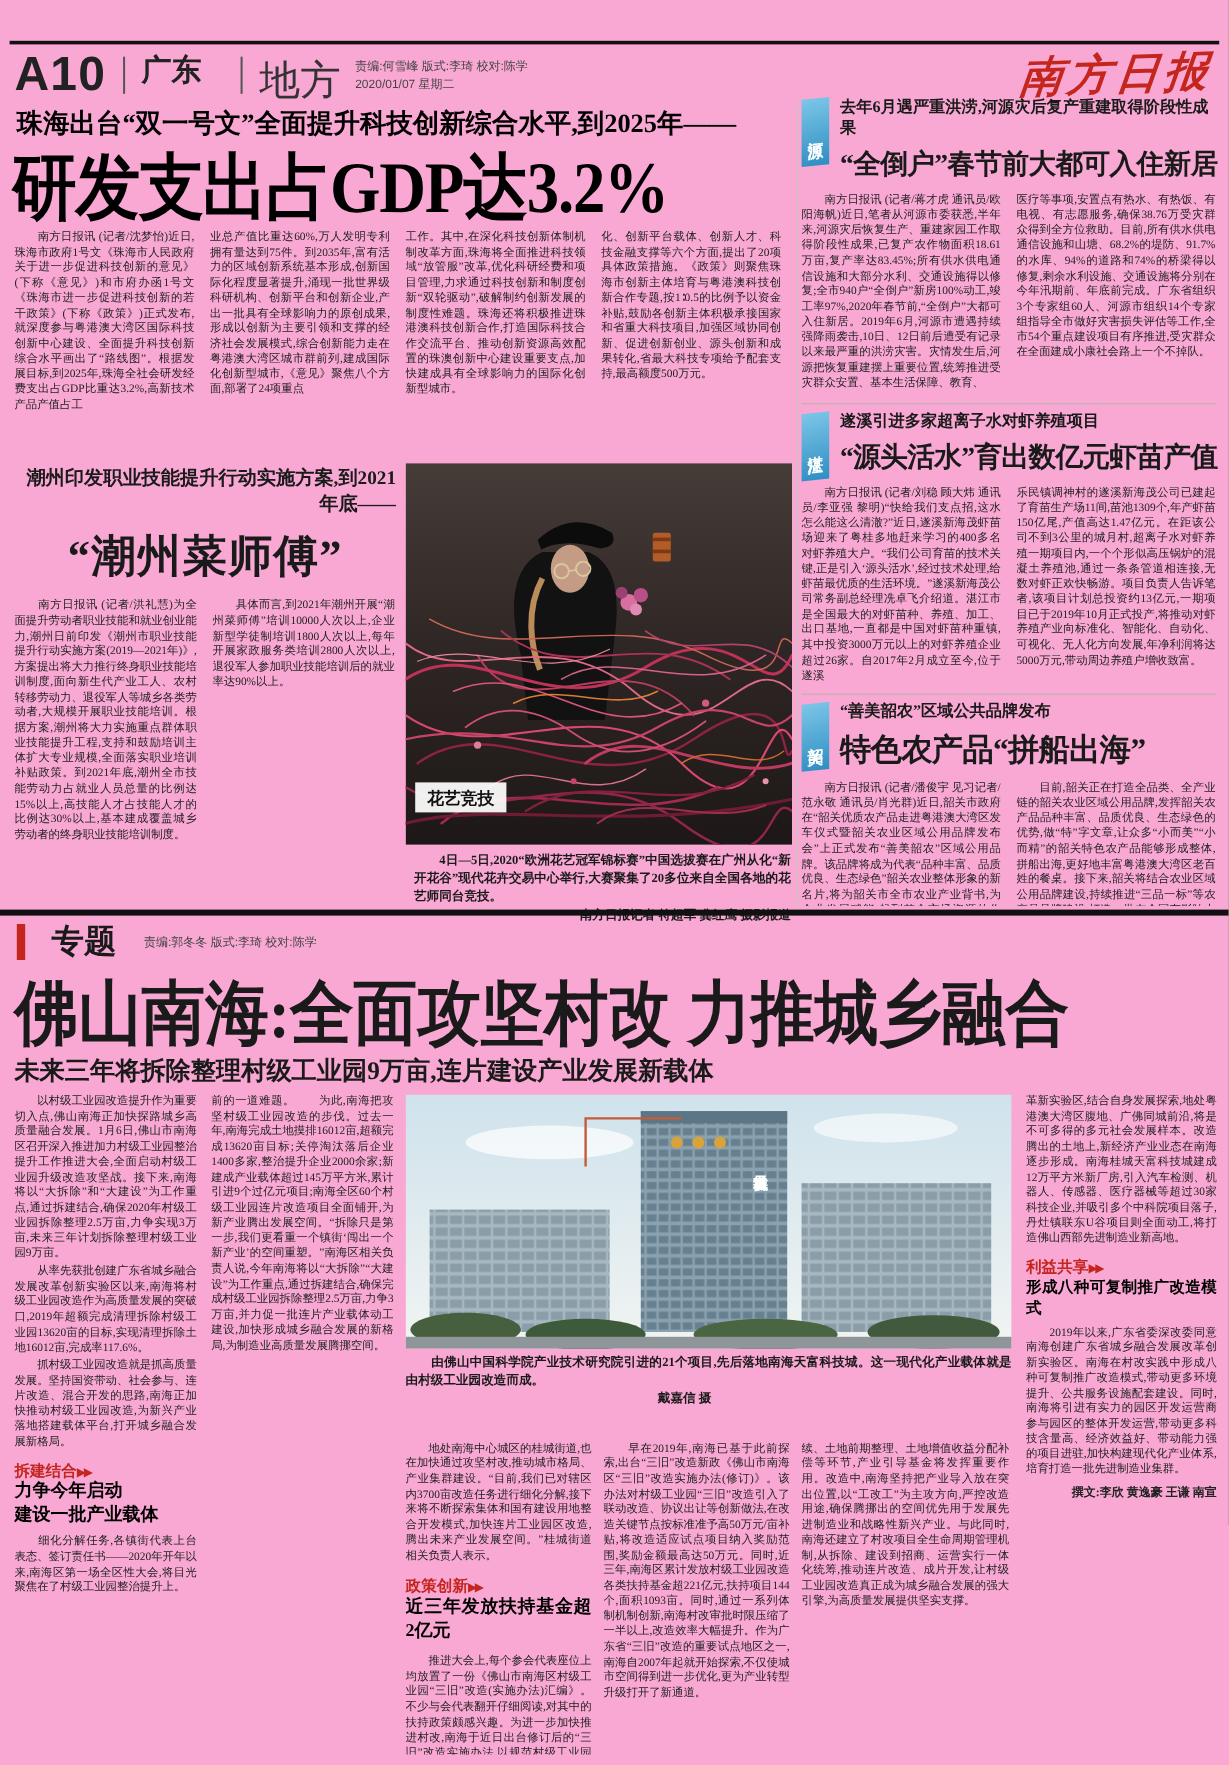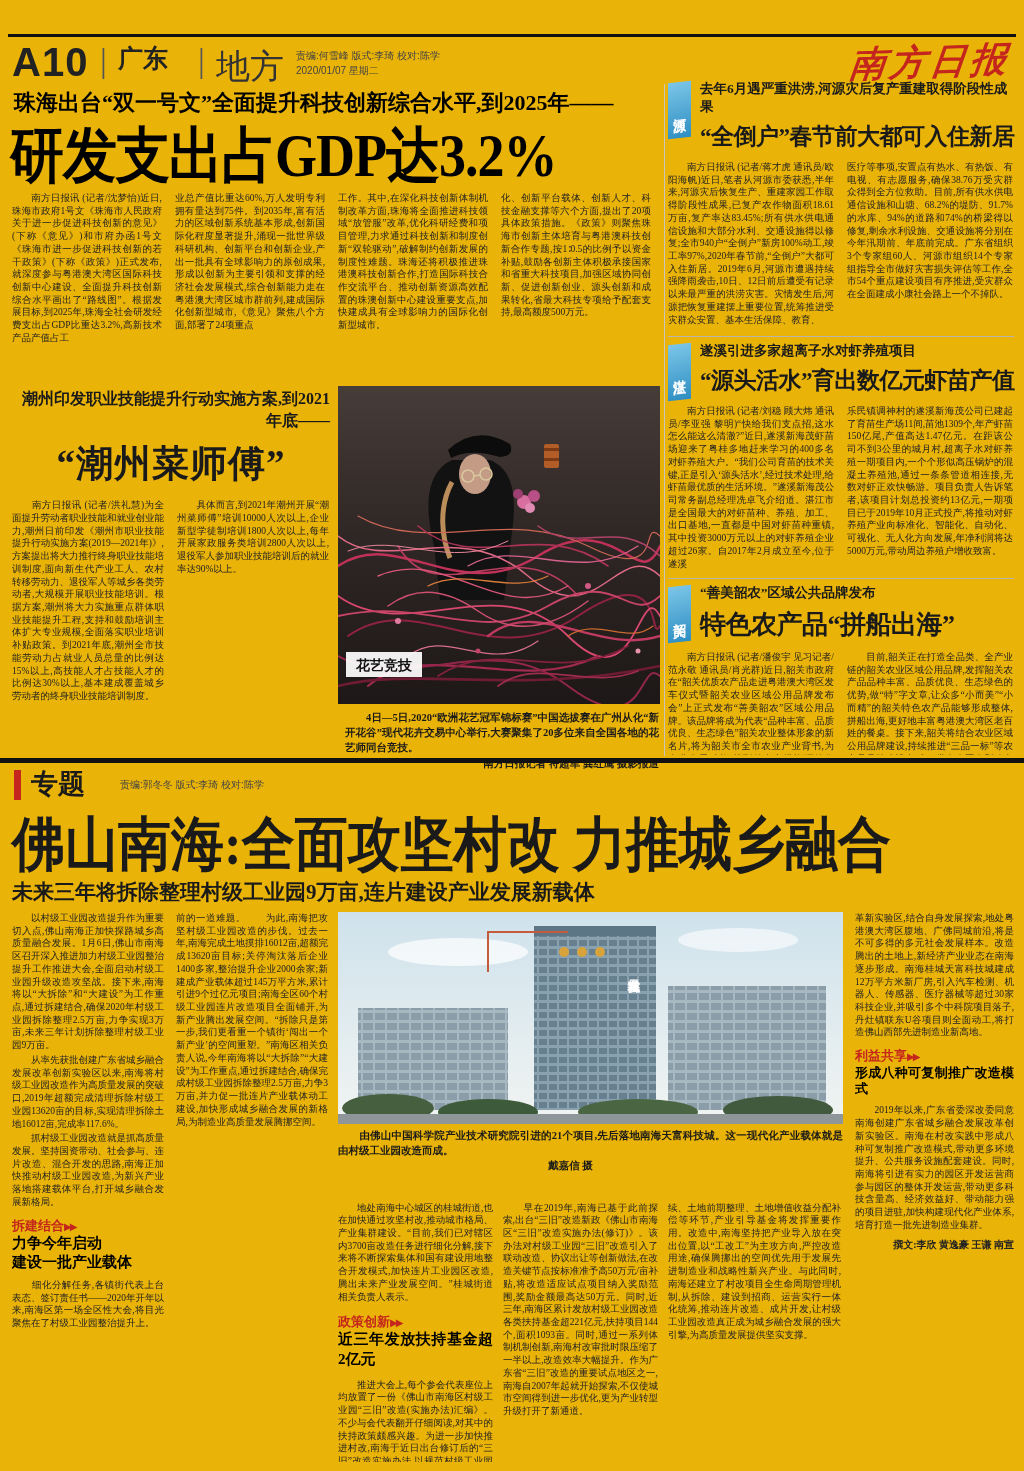--- a/index.html
+++ b/index.html
@@ -1,16 +1,16 @@
 <!DOCTYPE html>
 <html><head>
 <meta charset="utf-8">
 <style>
   html,body{margin:0;padding:0;background:#888;}
-  .page{position:relative;width:1024px;height:1471px;margin:0 auto;background:#eab308;color:#1a1a1a;
+  .page{position:relative;width:1024px;height:1471px;margin:0 auto;background:#f9a8d4;color:#1a1a1a;
         font-family:"Liberation Serif","DejaVu Serif",serif;overflow:hidden;}
   
   .toprule{position:absolute;top:34px;left:8px;right:8px;height:3px;background:#111;}
   .mh-pageno{position:absolute;top:40px;left:12px;font-family:"Liberation Sans","DejaVu Sans",sans-serif;
              font-size:40px;font-weight:700;letter-spacing:1px;color:#222;}
   .mh-sep{position:absolute;top:42px;font-size:34px;color:#555;font-weight:200;}
   .mh-section{position:absolute;top:42px;left:118px;font-size:25px;font-weight:700;color:#222;}
   .mh-subsection{position:absolute;top:44px;left:216px;font-size:34px;font-weight:400;color:#333;}
   .mh-credits{position:absolute;top:48px;left:296px;font-size:10px;color:#444;line-height:1.5;
               font-family:"Liberation Sans",sans-serif;}
@@ -47,21 +47,21 @@
          transform:skewY(-6deg);letter-spacing:2px;line-height:23px;}
   .r-head{margin-left:32px;}
   .r-kicker{font-size:13.5px;font-weight:700;}
   .r-headline{font-size:23px;font-weight:900;margin-top:5px;letter-spacing:-0.5px;white-space:nowrap;}
   .r-body{margin-top:9px;}
   .r-body .cols>div{width:166px;}
   .hdiv{position:absolute;left:668px;width:346px;height:1px;background:#b9b4ac;}
   
   .blackbar{position:absolute;top:758px;left:0;width:1024px;height:5px;background:#111;}
   
-  .sp-label{position:absolute;top:770px;left:14px;font-size:27px;font-weight:700;padding-left:10px;
+  .sp-label{position:absolute;top:770px;left:14px;font-size:27px;font-weight:700;padding-left:22px;
             border-left:7px solid #c4261d;line-height:1.1;}
   .sp-credits{position:absolute;top:778px;left:120px;font-size:10px;color:#444;
               font-family:"Liberation Sans",sans-serif;}
   .sp-headline{position:absolute;top:806px;left:12px;width:1004px;font-size:53px;font-weight:900;
                letter-spacing:0px;white-space:nowrap;transform:scaleY(1.1);transform-origin:top left;}
   .sp-subtitle{position:absolute;top:878px;left:12px;width:1004px;font-size:21px;font-weight:700;}
   .sp-col{position:absolute;top:912px;height:550px;}
   .colA{left:12px;width:152px;}
   .colB{left:176px;width:152px;}
   .colF{left:855px;width:159px;}

